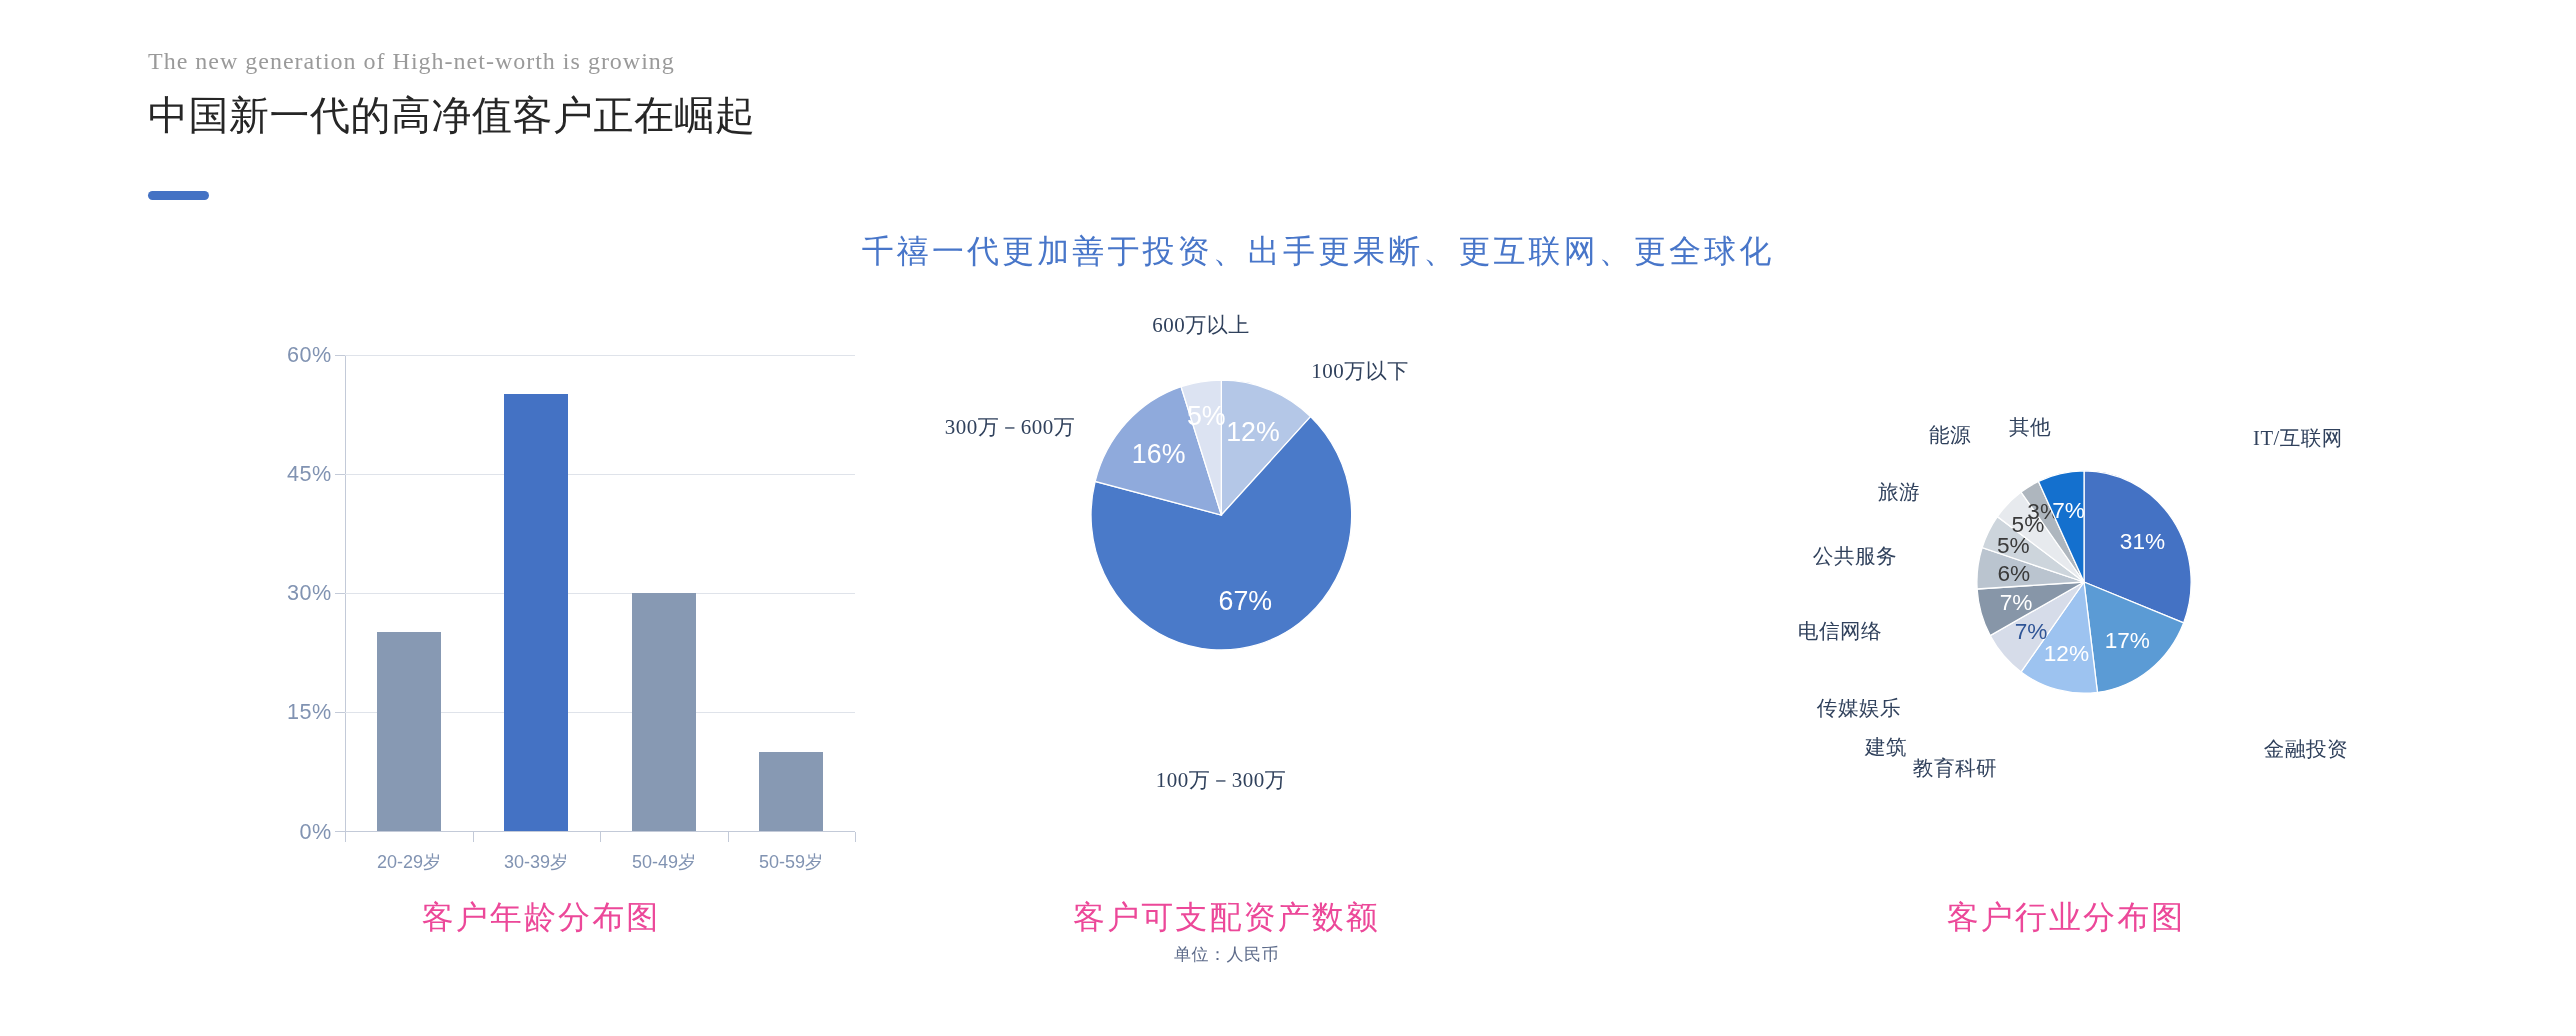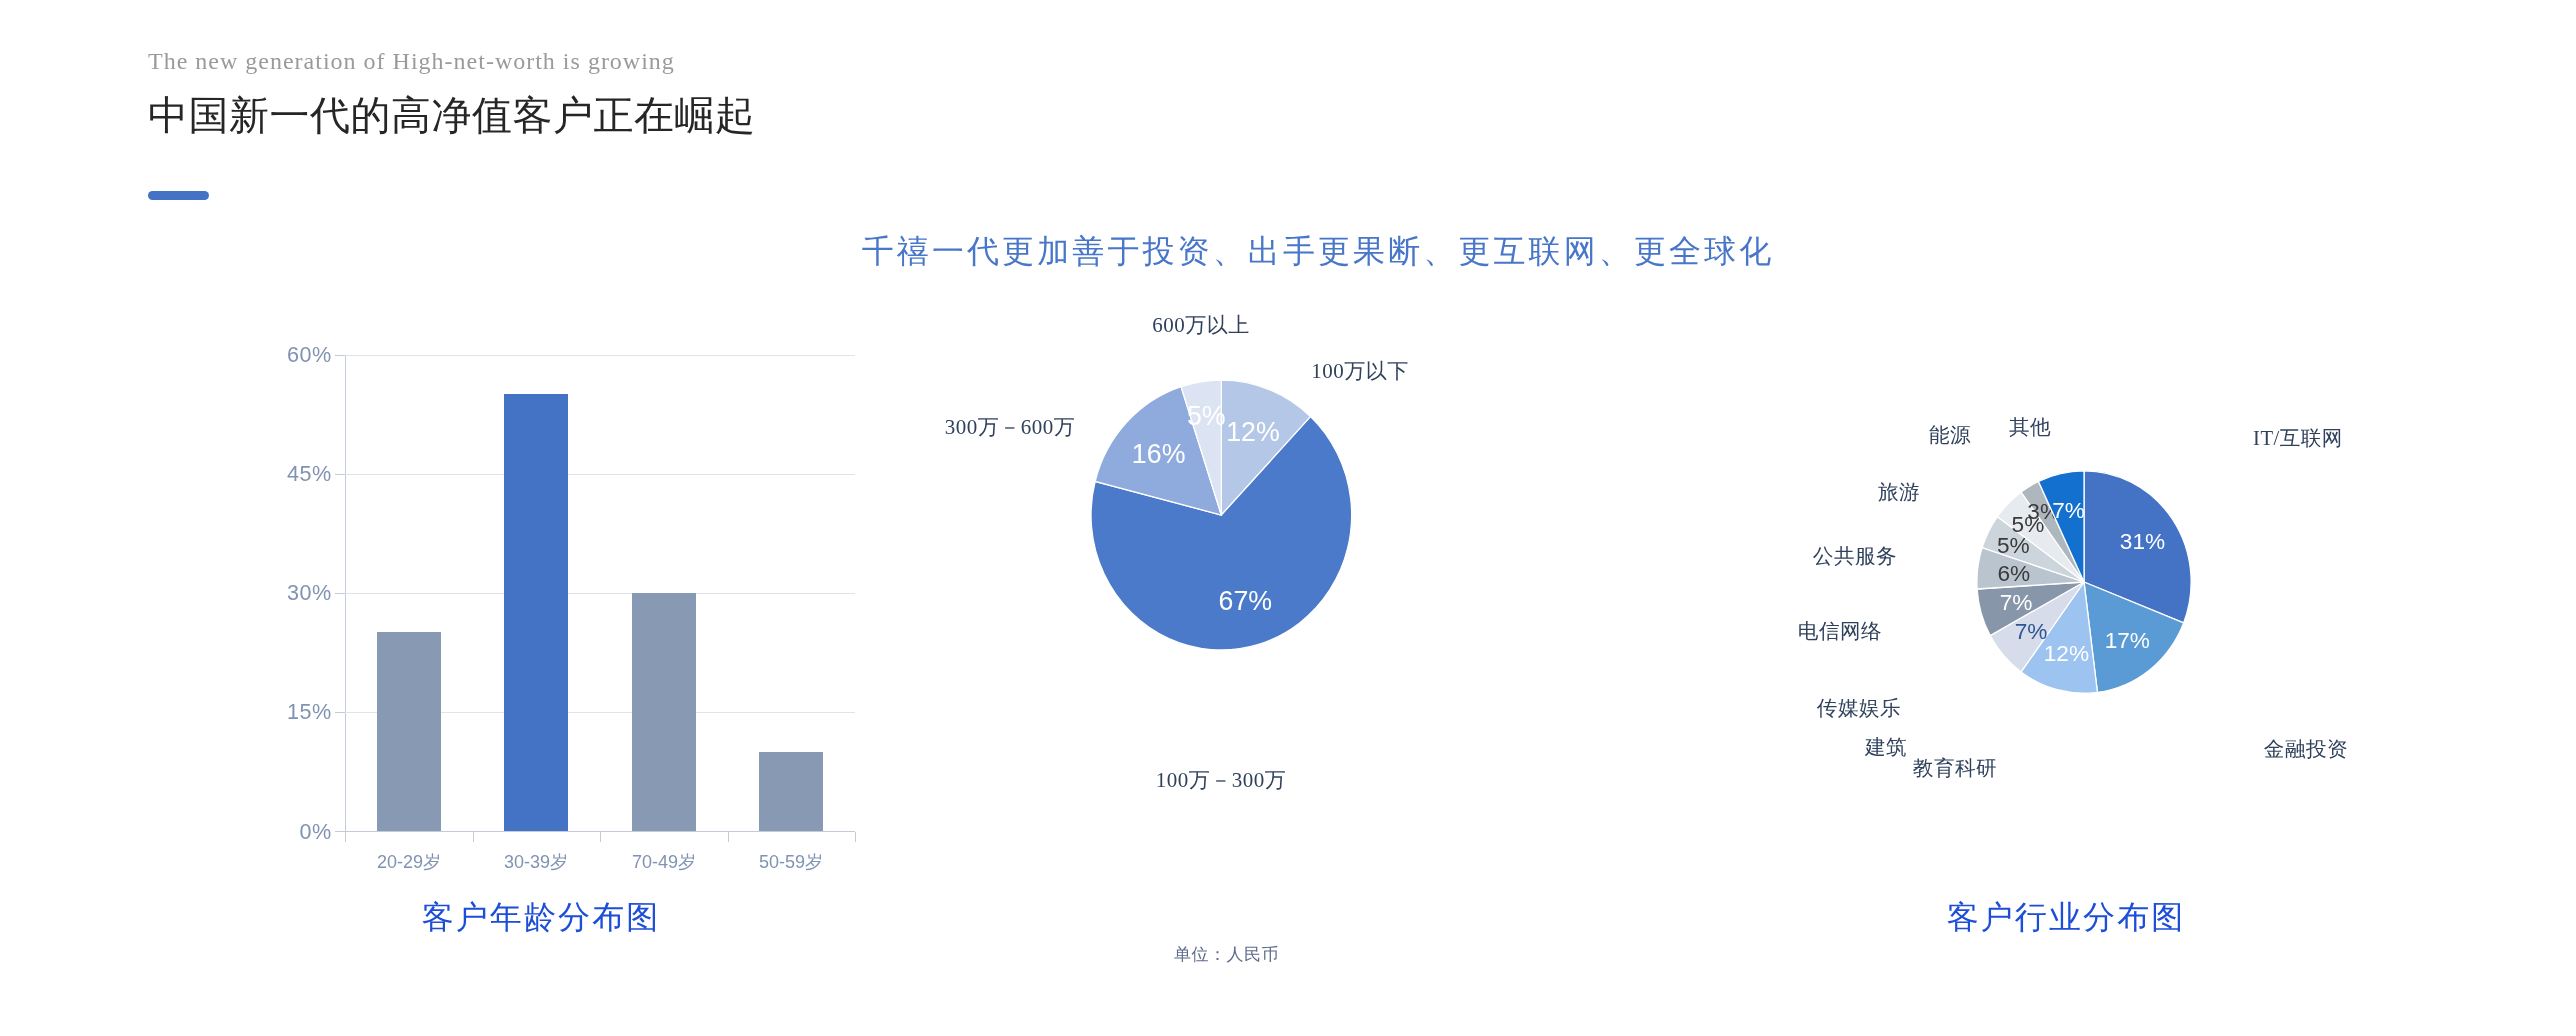--- a/index.html
+++ b/index.html
@@ -33,21 +33,21 @@
     font-family:"Liberation Serif","DejaVu Serif",serif;
     font-size:32px;color:#4876c9;letter-spacing:3.1px;
     white-space:nowrap;line-height:1;
   }
 
   
   .panel{position:absolute;top:309px;}
   .panel-title{
     position:absolute;width:100%;text-align:center;
     font-family:Liberation Sans, sans-serif;
-    font-size:32px;color:#1d4ed8;letter-spacing:2.1px;white-space:nowrap;
+    font-size:32px;color:#ec4899;letter-spacing:2.1px;white-space:nowrap;
   }
   .panel-unit{
     position:absolute;width:100%;text-align:center;
     font-family:"Liberation Sans","DejaVu Sans",sans-serif;
     font-size:17px;color:#5d6b8a;letter-spacing:0.5px;white-space:nowrap;
   }
 
   
   #bar-panel{left:175px;width:732px;height:685px;}
   #bar-plot{position:absolute;left:170px;top:46px;width:510px;height:477px;}
@@ -122,21 +122,21 @@
         <div class="bar" style="left: 159px; width: 64px; height: 437px; background: rgb(68, 114, 196);"></div>
         <div class="bar" style="left: 287px; width: 64px; height: 238px; background: rgb(135, 153, 179);"></div>
         <div class="bar" style="left: 414px; width: 64px; height: 79px; background: rgb(135, 153, 179);"></div>
       </div>
     <div id="bar-xlabels">
         <div class="xtick-stub" style="left: 0px;"></div>
         <div class="xlabel" style="left: 64px;">20-29岁</div>
         <div class="xtick-stub" style="left: 128px;"></div>
         <div class="xlabel" style="left: 191px;">30-39岁</div>
         <div class="xtick-stub" style="left: 255px;"></div>
-        <div class="xlabel" style="left: 319px;">70-49岁</div>
+        <div class="xlabel" style="left: 319px;">50-49岁</div>
         <div class="xtick-stub" style="left: 383px;"></div>
         <div class="xlabel" style="left: 446px;">50-59岁</div>
         <div class="xtick-stub" style="left: 510px;"></div>
       </div>
   </div>
   <div class="panel-title" style="top:587px;">客户年龄分布图</div>
 </div>
 
 <div class="panel" id="pie1-panel">
   <svg class="pie-svg" id="pie1-svg" width="639" height="546" viewBox="0 0 1240 1060">
@@ -148,20 +148,21 @@
       <text x="488.2768185931727" y="281.62811444281107" text-anchor="middle" dominant-baseline="central" fill="#ffffff" font-size="52" font-family="&quot;Liberation Sans&quot;,&quot;DejaVu Sans&quot;,sans-serif" class="pie-pct">16%</text>
       <path d="M 610 400 L 531.8187004231385 150.82319273066972 A 253 262 0 0 1 610.0000000000002 138 Z" fill="#DCE3F2" stroke="#ffffff" stroke-width="2.5"></path>
       <text x="580.7123394551681" y="208.50698452541468" text-anchor="middle" dominant-baseline="central" fill="#ffffff" font-size="52" font-family="&quot;Liberation Sans&quot;,&quot;DejaVu Sans&quot;,sans-serif" class="pie-pct">5%</text>
     </svg>
   <div id="pie1-outlabels">
       <div class="pie-outlabel" style="left: 453px; top: 62px;">100万以下</div>
       <div class="pie-outlabel" style="left: 314px; top: 471px;">100万－300万</div>
       <div class="pie-outlabel" style="left: 103px; top: 118px;">300万－600万</div>
       <div class="pie-outlabel" style="left: 294px; top: 15.5px;">600万以上</div>
     </div>
+  <div class="panel-title" style="top:587px;">客户可支配资产数额</div>
   <div class="panel-unit" style="top:634px;">单位：人民币</div>
 </div>
 
 <div class="panel" id="pie2-panel">
   <svg class="pie-svg" id="pie2-svg" width="896" height="546" viewBox="0 0 1740 1060">
       <path d="M 905 530 L 905 314 A 208 216 0 0 1 1098.3935090647562 609.5149033798904 Z" fill="#4472C4" stroke="#ffffff" stroke-width="2.5"></path>
       <text x="1018.5416212364119" y="449.86939365340027" text-anchor="middle" dominant-baseline="central" fill="#ffffff" font-size="44" font-family="&quot;Liberation Sans&quot;,&quot;DejaVu Sans&quot;,sans-serif" class="pie-pct">31%</text>
       <path d="M 905 530 L 1098.3935090647562 609.5149033798904 A 208 216 0 0 1 931.0693125813752 744.2967754839273 Z" fill="#5B9BD5" stroke="#ffffff" stroke-width="2.5"></path>
       <text x="989.1398803254806" y="642.6444985642784" text-anchor="middle" dominant-baseline="central" fill="#ffffff" font-size="44" font-family="&quot;Liberation Sans&quot;,&quot;DejaVu Sans&quot;,sans-serif" class="pie-pct">17%</text>
       <path d="M 905 530 L 931.0693125813752 744.2967754839273 A 208 216 0 0 1 782.7406675231656 704.7476707849887 Z" fill="#9DC3F0" stroke="#ffffff" stroke-width="2.5"></path>

